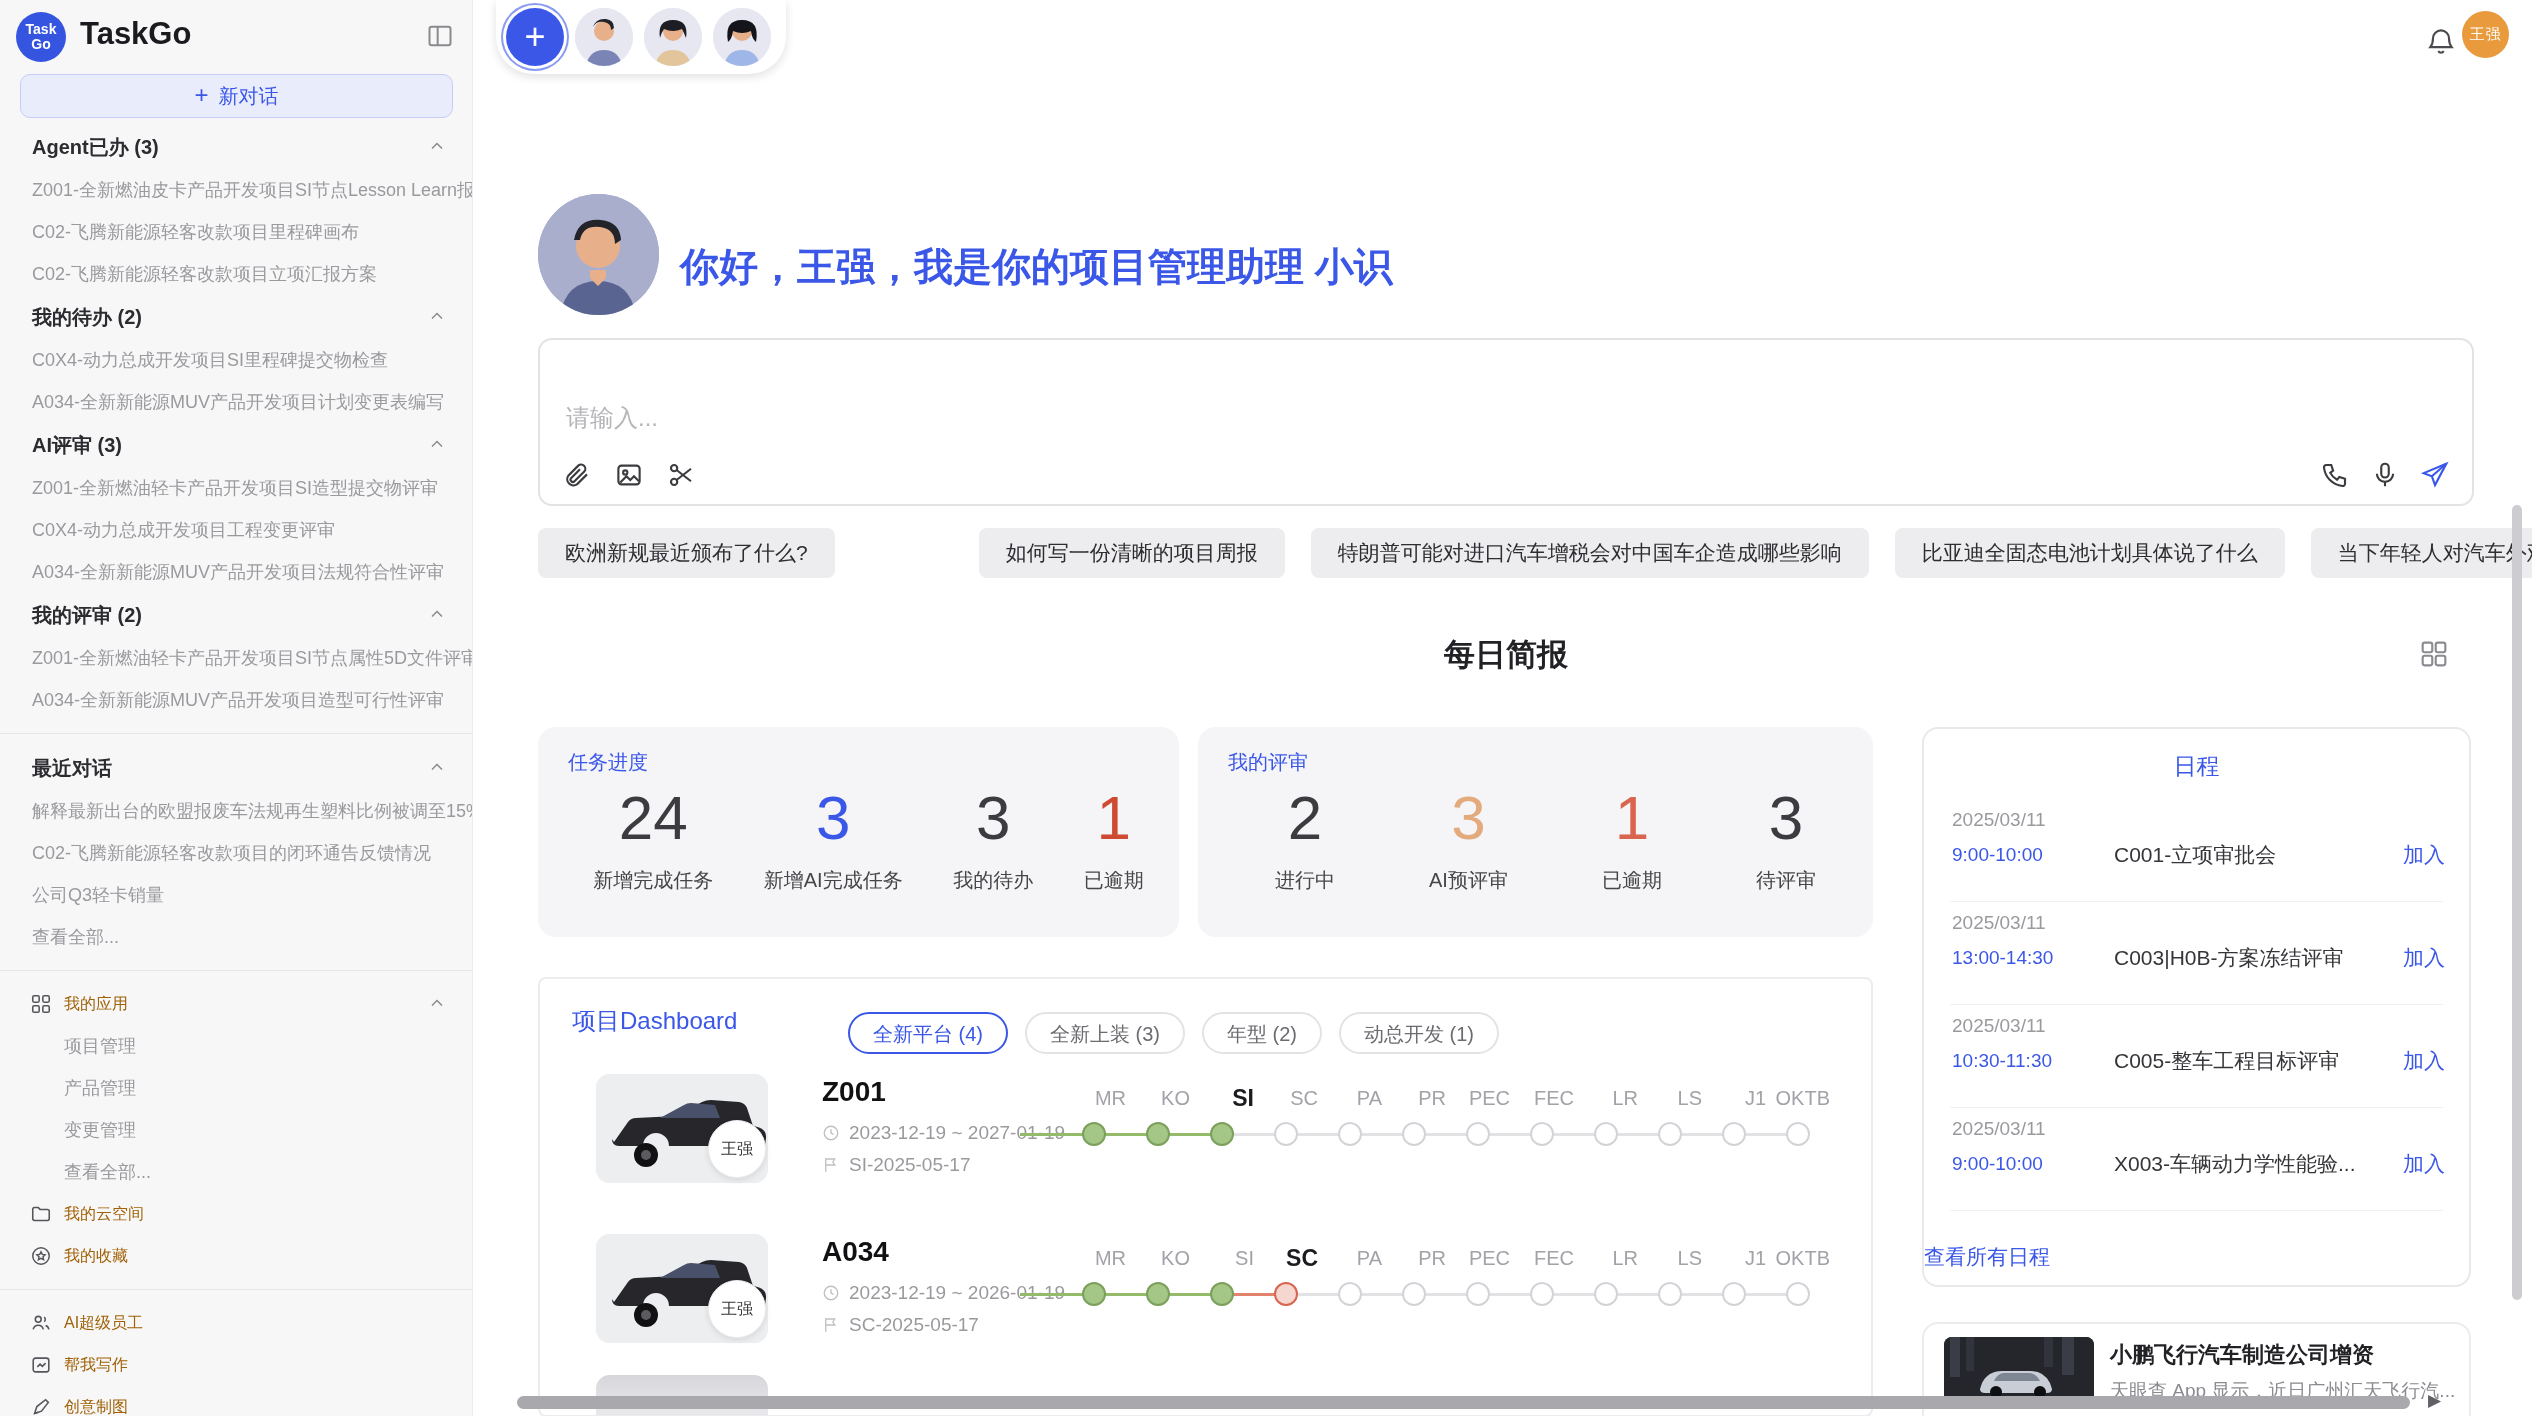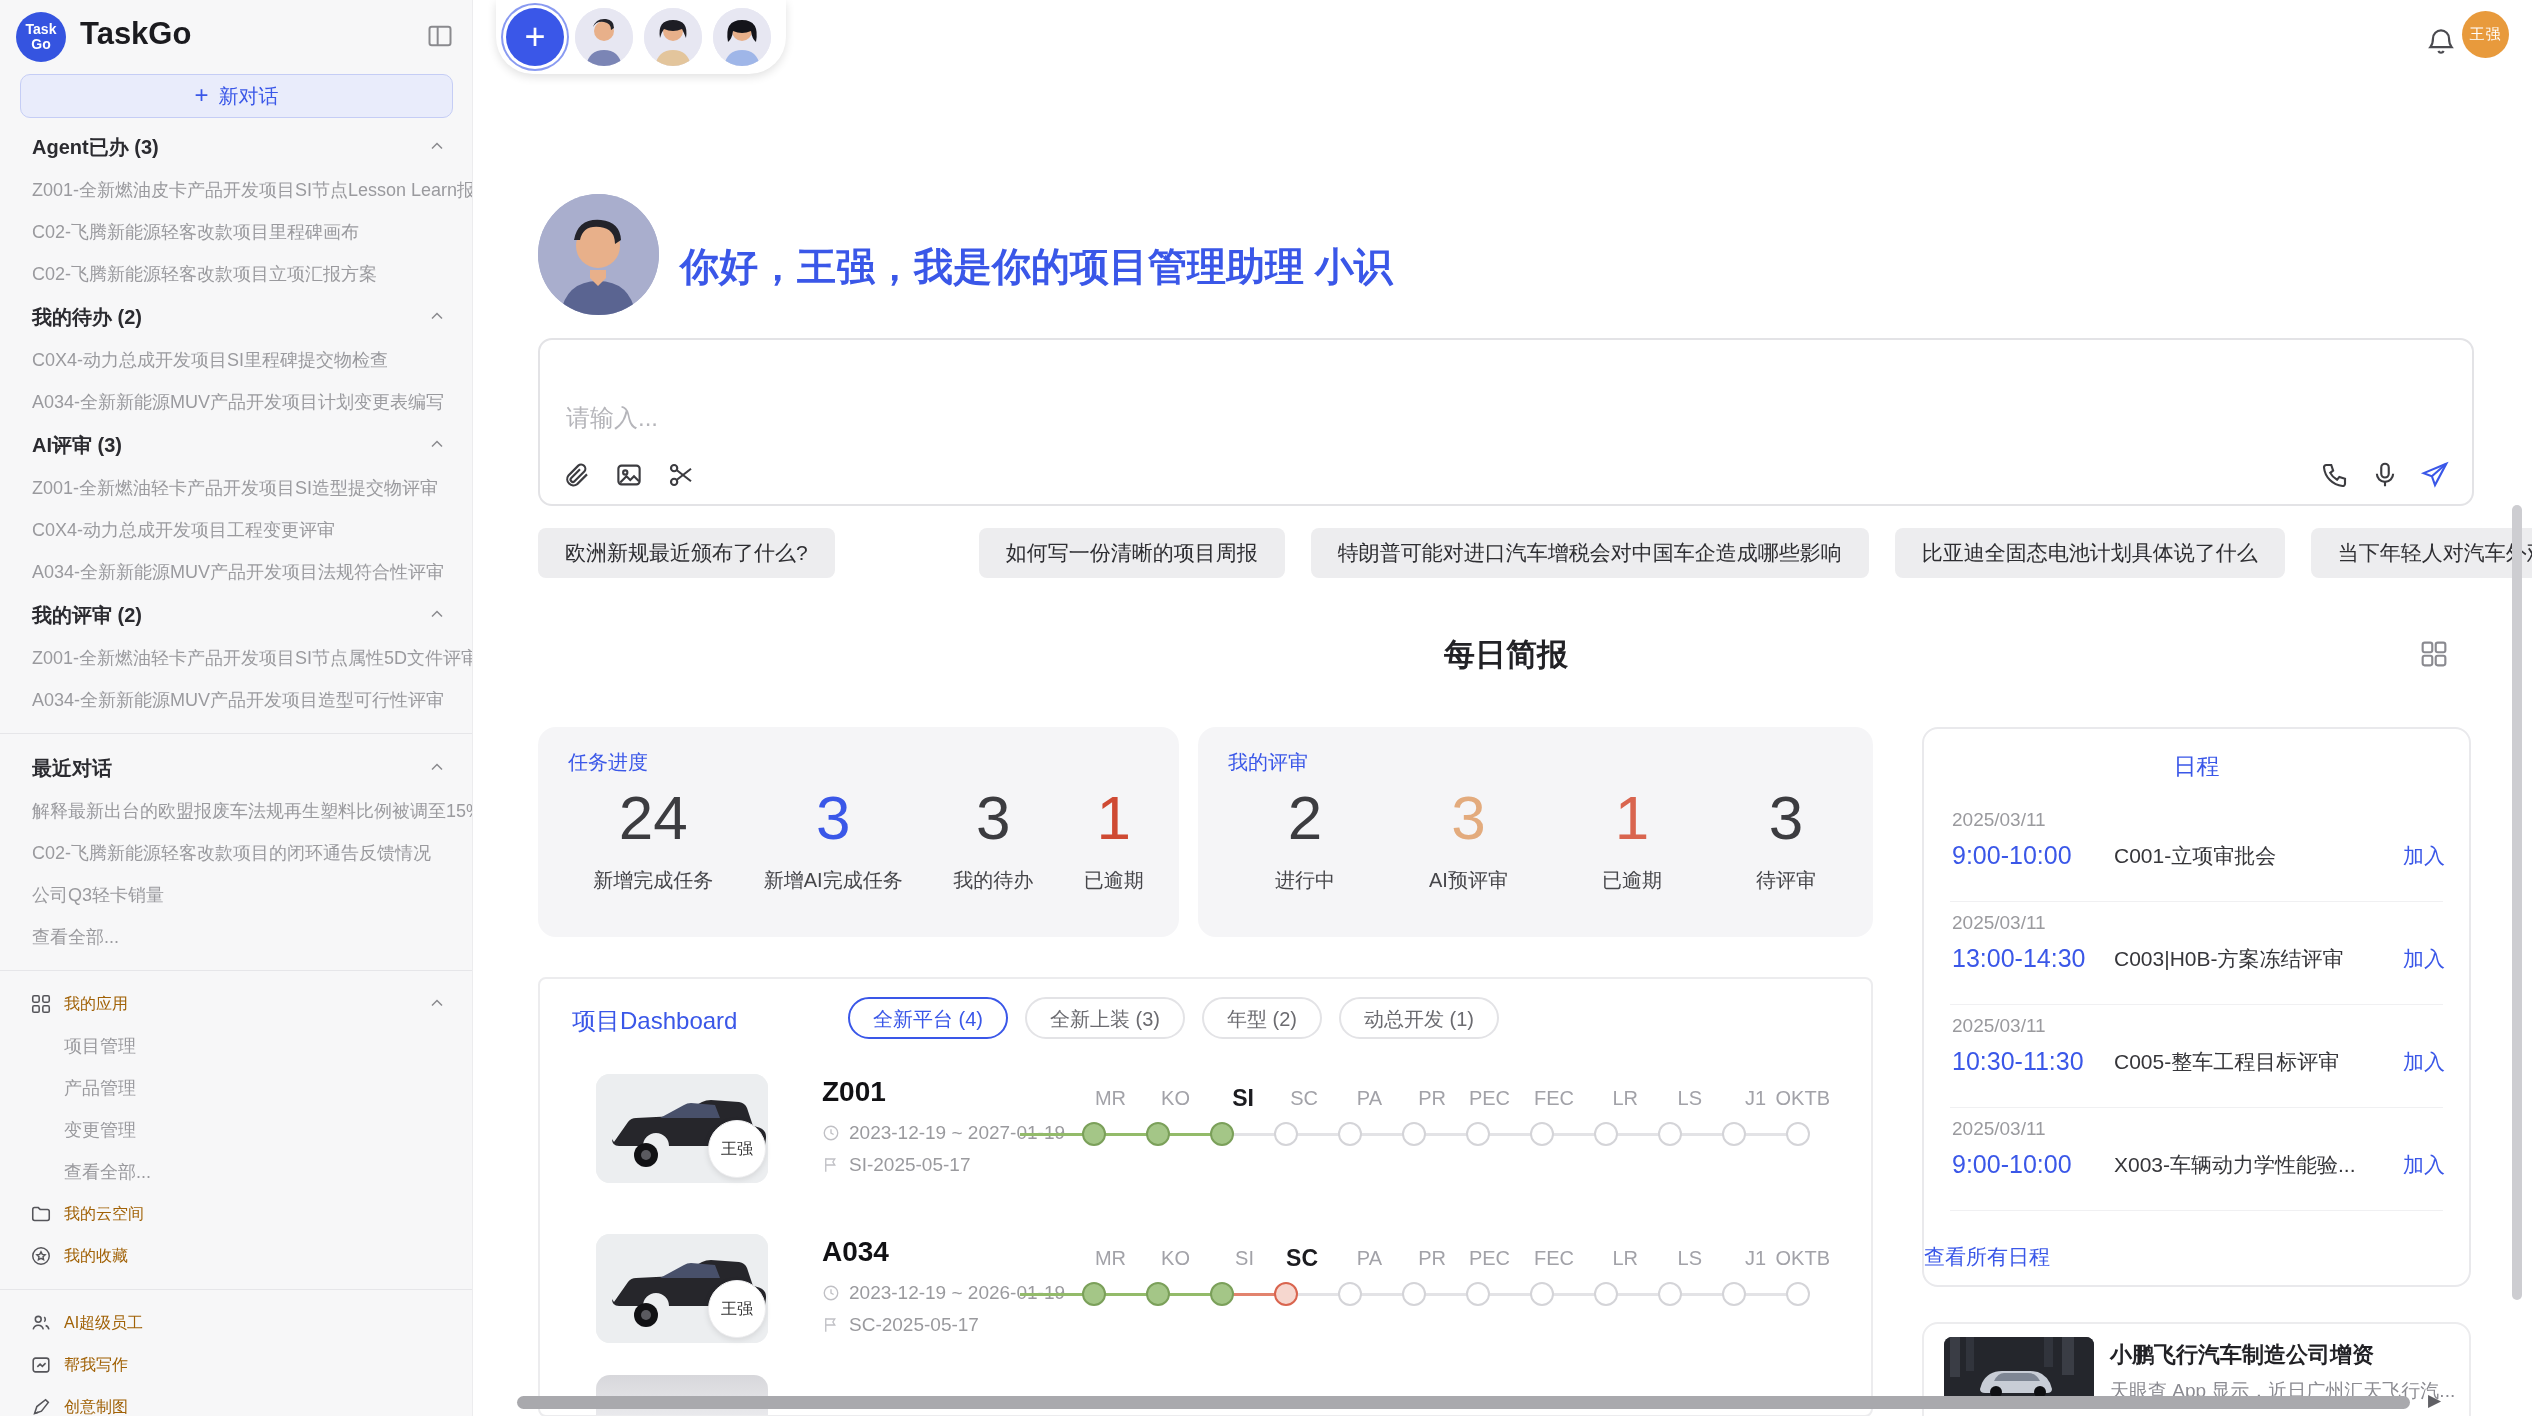--- a/index.html
+++ b/index.html
@@ -114,21 +114,21 @@
   .stat .l { margin-top:14px; font-size:20px; color:#46464a; }
 
   .dash-card {
     position:absolute; left:65px; top:977px; width:1335px; height:440px;
     border:2px solid #ececee; border-radius:8px; background:#fff; overflow:hidden;
   }
   .dash-title { position:absolute; left:32px; top:26px; font-size:24px; color:#3a57e8; }
   .dash-tabs { position:absolute; left:308px; top:18px; display:flex; gap:17px; }
   .tab {
     height:42px; line-height:40px; padding:0 23px; border:2px solid #e3e3e6; border-radius:21px;
-    font-size:20px; color:#6b6b70; background:#fff; cursor:pointer; white-space:nowrap;
+    font-size:20px; color:#6b6b70; background:#fff; cursor:pointer; white-space:nowrap;margin-top:15px;
   }
   .tab.active { border-color:#3a57e8; color:#3a57e8; }
 
   .proj { position:absolute; left:0; width:100%; height:160px; }
   .proj.p1 { top:95px; } .proj.p2 { top:255px; }
   .car-img { position:absolute; left:56px; top:0; width:172px; height:109px; border-radius:14px; background:#eceef0; overflow:hidden; }
   .owner-badge {
     position:absolute; left:168px; top:46px; width:58px; height:58px; border-radius:50%;
     background:#fff; border:1px solid #ececee; box-shadow:0 2px 6px rgba(0,0,0,0.10);
     display:flex; align-items:center; justify-content:center; font-size:16px; color:#333;
@@ -158,21 +158,21 @@
 
   .sched-card {
     position:absolute; left:1449px; top:727px; width:549px; height:560px;
     border:2px solid #e9e9ec; border-radius:16px; background:#fff;
   }
   .sched-title { position:absolute; left:0; top:22px; width:100%; text-align:center; font-size:23px; color:#3a57e8; }
   .ev { position:absolute; left:28px; right:24px; }
   .ev.e1 { top:80px; } .ev.e2 { top:183px; } .ev.e3 { top:286px; } .ev.e4 { top:389px; }
   .ev .date { font-size:19px; color:#9a9a9e; }
   .ev .row { display:flex; align-items:center; margin-top:10px; }
-  .ev .time { width:162px; font-size:25px; color:#3a57e8; }
+  .ev .time { width:162px; font-size:19px; color:#3a57e8; }
   .ev .name { flex:1; font-size:21px; color:#36363a; white-space:nowrap; overflow:hidden; }
   .ev .join { font-size:21px; color:#3a57e8; cursor:pointer; }
   .sep { position:absolute; left:26px; right:26px; height:1px; background:#f0f0f2; }
   .sep.s1 { top:172px; } .sep.s2 { top:275px; } .sep.s3 { top:378px; } .sep.s4 { top:481px; }
   .view-all { position:absolute; left:0; top:514px; width:100%; text-align:left; font-size:21px; color:#3a57e8; cursor:pointer;font-family:Liberation Serif, serif; }
 
   .news-card {
     position:absolute; left:1449px; top:1322px; width:549px; height:120px;
     border:2px solid #ececee; border-radius:16px; background:#fff; overflow:hidden; cursor:pointer;
   }

